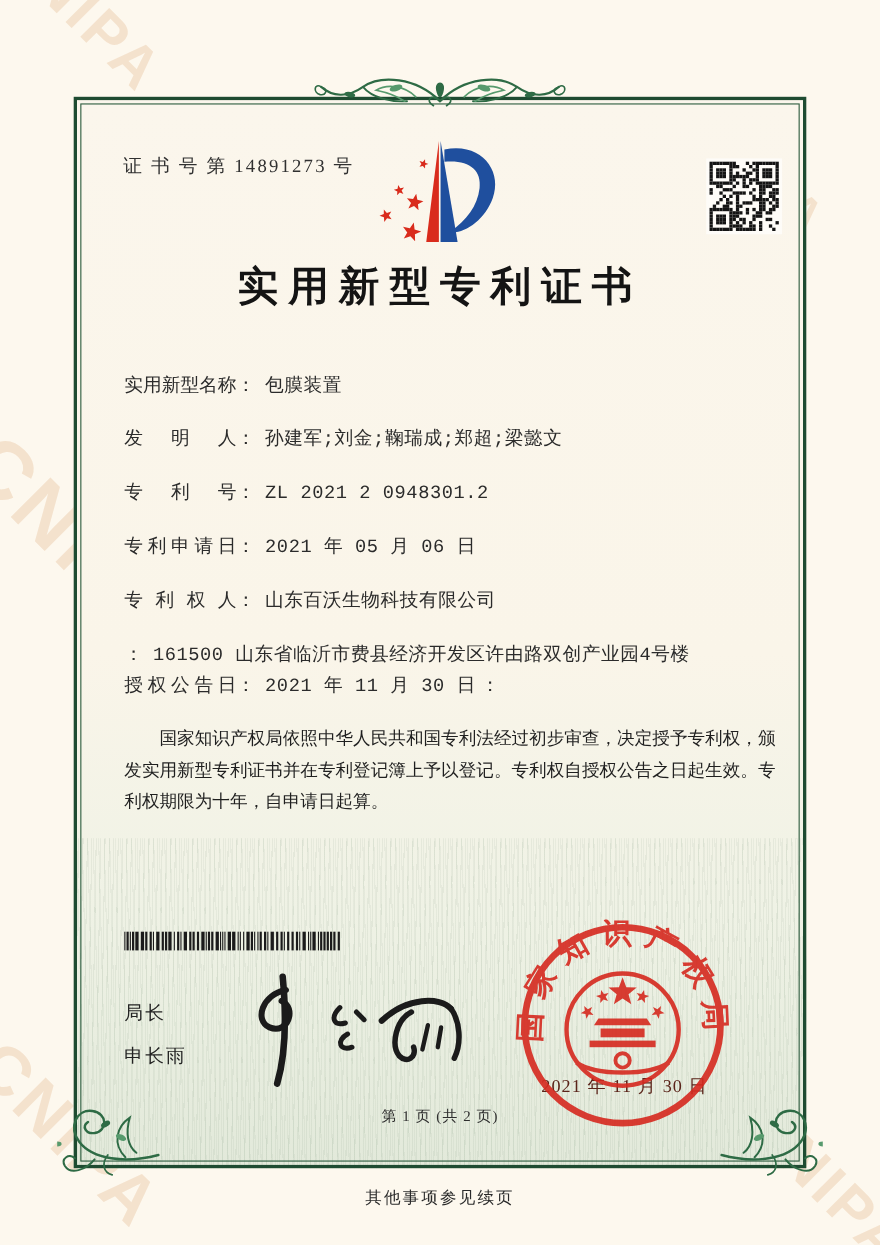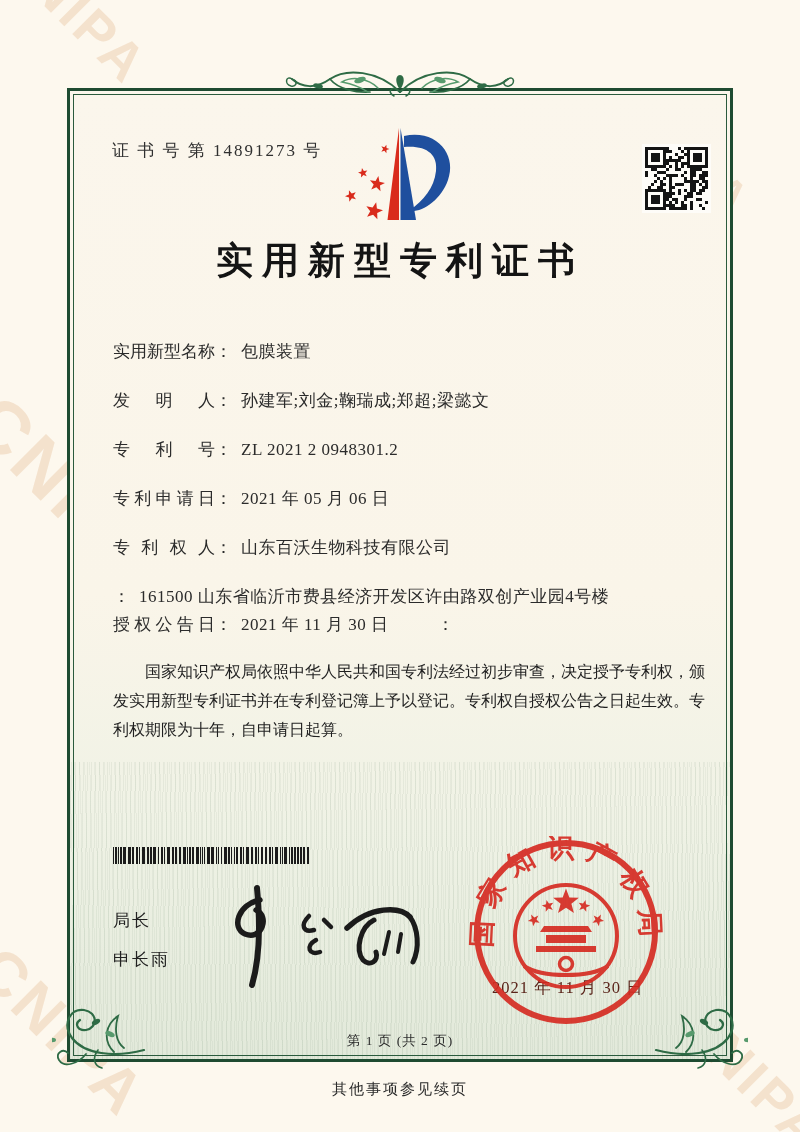--- a/index.html
+++ b/index.html
@@ -46,21 +46,21 @@
   .qr{position:absolute; left:642px; top:144px; z-index:4;
     display:grid; grid-template-columns:repeat(21,3px); grid-auto-rows:3px;
     padding:3px; background:rgba(255,255,255,0.65);}
   .qr i{display:block;}
   .qr i.d{background:#141414;}
 
   .title{position:absolute; left:0; top:236px; width:800px; z-index:4;
     text-align:center; font-size:37px; font-weight:bold; letter-spacing:9px; color:#141414;}
 
   .fields{position:absolute; left:113px; top:341px; width:556px; z-index:4;
-    font-size:17px; color:#2b2b2b; line-height:1.35;}
+    font-size:17px; color:#2b2b2b; line-height:1.35;font-family:Liberation Mono, monospace;}
   .frow{display:flex; margin-bottom:26px;}
   .frow.addr{margin-bottom:5px;}
   .flabel{flex:none; display:inline-block; width:102px;
     text-align:justify; text-align-last:justify;}
   .fcolon{flex:none; margin-right:9px;}
   .fvalue{flex:1; letter-spacing:0.5px;}
   .twin{display:flex; margin-top:2px;}
   .twin .v1{width:196px; flex:none; letter-spacing:0.5px;}
 
   .paras{position:absolute; left:113px; top:658px; width:592px; z-index:4;
@@ -73,21 +73,21 @@
 
   .officer{position:absolute; left:113px; top:909px; z-index:4;
     font-family:"Liberation Sans",sans-serif; font-size:17px; color:#222; letter-spacing:2px;}
   .officer .name{margin-top:16px;text-align:center;}
   .sig{position:absolute; left:212px; top:882px; z-index:4;}
 
   .seal{position:absolute; left:468px; top:836px; z-index:6;}
   .seal-date{position:absolute; left:492px; top:977px; z-index:5;
     font-size:16.5px; color:#5a241a; letter-spacing:1px; white-space:nowrap;}
 
-  .pageinfo{position:absolute; left:0; top:1032px; width:800px; z-index:4;
+  .pageinfo{position:absolute; left:0; top:1006px; width:800px; z-index:4;
     text-align:center; font-size:13.5px; color:#2e2e2e; letter-spacing:1px;}
   .contnote{position:absolute; left:0; top:1080px; width:800px; z-index:4;
     text-align:center; font-size:15px; color:#2a2a2a; letter-spacing:2px;}
   .hidden-defs{position:absolute; width:0; height:0; overflow:hidden;}
 </style>
 </head>
 <body>
 
 <svg class="hidden-defs" aria-hidden="true">
   <defs>

